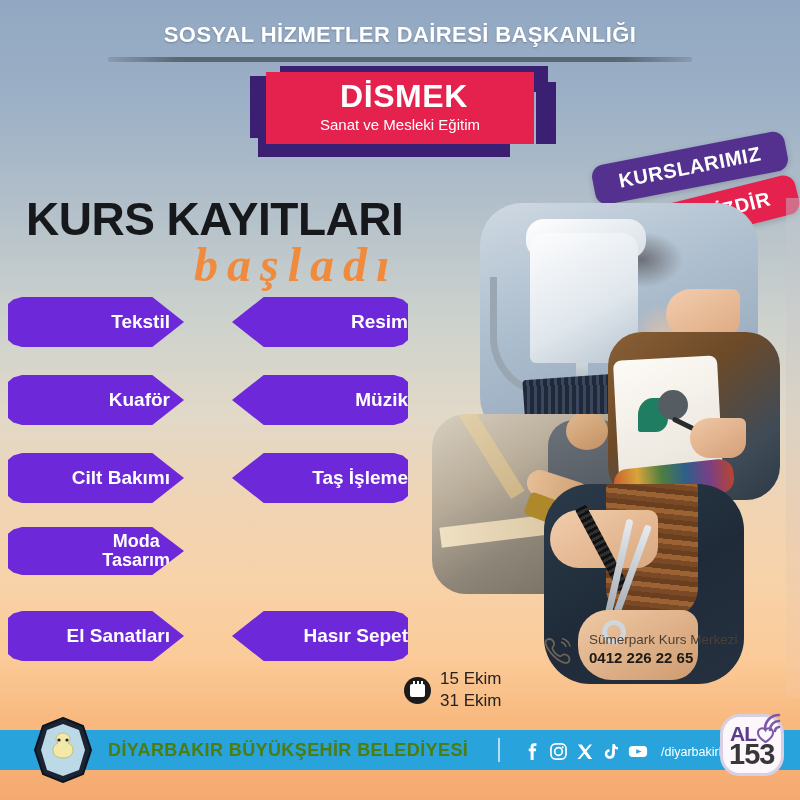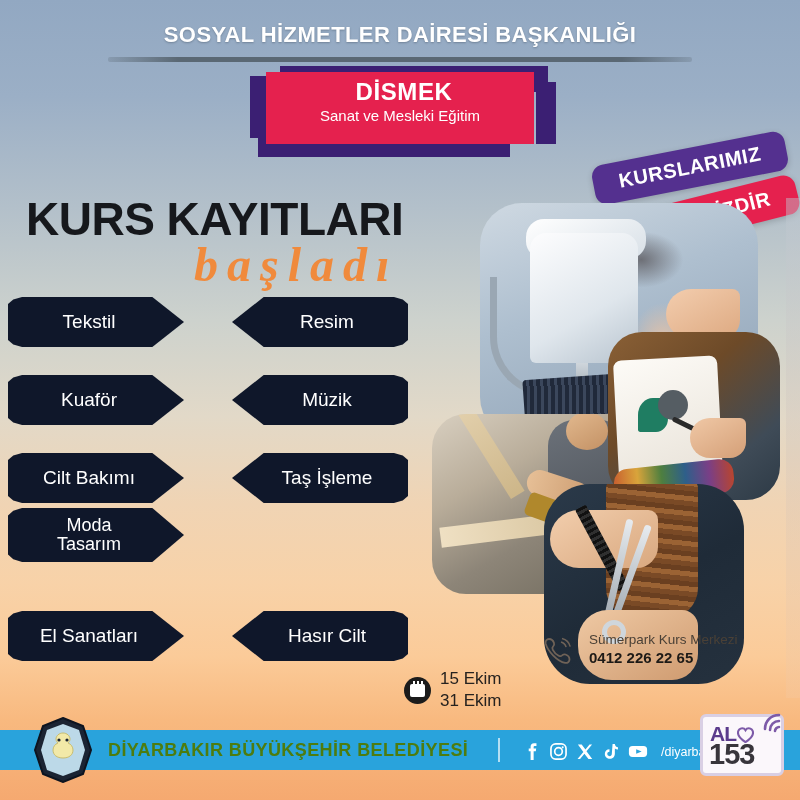--- a/index.html
+++ b/index.html
@@ -40,21 +40,21 @@
   .dismek-tab-l {
     position:absolute; top:4px; left:-8px; width:20px; height:62px; background:#3b1f73;
   }
   .dismek-tab-r {
     position:absolute; top:10px; right:-8px; width:20px; height:62px; background:#3b1f73;
   }
   .dismek-box {
     position:absolute; top:0; left:8px; width:268px; height:72px;
     background:#e5214e; color:#fff; text-align:center;
   }
-  .dismek-box .t1 { font-size:24px; font-weight:bold; letter-spacing:.6px; padding-top:6px;padding-left:8px; }
+  .dismek-box .t1 { font-size:32px; font-weight:bold; letter-spacing:.6px; padding-top:6px;padding-left:8px; }
   .dismek-box .t2 { font-size:15px; font-weight:400; margin-top:1px; }
 
   
   .ribbon {
     position:absolute; color:#fff; font-weight:bold;
     border-radius:12px; text-align:center; white-space:nowrap;
     box-shadow:0 2px 6px rgba(0,0,0,.18);
   }
   .ribbon-top {
     top:148px; left:592px; width:196px; padding:8px 0 9px;
@@ -76,40 +76,40 @@
   .headline-script {
     position:absolute; top:237px; left:194px;
     font-family:"Liberation Serif", serif;
     font-style:italic; font-weight:bold;
     font-size:48px; color:#f08a3c; letter-spacing:9px;
   }
 
   
   .tag {
     position:absolute; height:50px; color:#fff;
-    font-size:19px; font-weight:normal; background:#0f172a;
-    display:flex; align-items:center; justify-content:center;
+    font-size:19px; font-weight:bold; background:#6d28d9;
+    display:flex; align-items:center; justify-content:flex-end;
     line-height:1.05; text-align:center;
     filter:drop-shadow(0 2px 3px rgba(80,30,50,.22));
   }
   .tag.two-line { font-size:18px; }
   .tag-left {
     left:8px; width:176px;
     clip-path:polygon(0 14%,0 86%,3% 95%,8% 100%,82% 100%,100% 50%,82% 0,8% 0,3% 5%);
     padding-right:14px;
   }
   .tag-right {
     left:232px; width:176px;
     clip-path:polygon(18% 0,0 50%,18% 100%,92% 100%,97% 95%,100% 86%,100% 14%,97% 5%,92% 0);
     padding-left:14px;
   }
   .tag.t-r1 { top:297px; }
   .tag.t-r2 { top:375px; }
   .tag.t-r3 { top:453px; }
-  .tag.t-r4 { top:508px; height:54px; }
+  .tag.t-r4 { top:527px; height:48px; }
   .tag.t-r5 { top:611px; }
 
   
   .photo { position:absolute; overflow:hidden; }
   .p-sewing {
     top:203px; left:480px; width:278px; height:236px;
     border-radius:42px 42px 42px 42px;
     background:
       radial-gradient(ellipse 60px 40px at 58% 24%, #6d6f76 0%, rgba(109,111,118,0) 70%),
       radial-gradient(ellipse 46px 58px at 66% 60%, #e8c3a6 0%, rgba(232,195,166,0) 72%),
@@ -288,22 +288,22 @@
   .footer-divider {
     position:absolute; bottom:38px; left:498px; width:2px; height:24px;
     background:rgba(255,255,255,.65);
   }
   .socials {
     position:absolute; bottom:40px; left:524px; display:flex; align-items:center; gap:9px;
   }
   .socials svg { display:block; }
   .handle { font-size:12.5px; color:#fff; margin-left:4px; }
   .alo-badge {
-    position:absolute; bottom:24px; right:16px; width:84px; height:62px;
-    background:#fbf7fb; border:3px solid #d9cfe4; border-radius:6px;
+    position:absolute; bottom:24px; right:16px; width:64px; height:62px;
+    background:#fbf7fb; border:3px solid #d9cfe4; border-radius:20px;
   }
   .alo-badge .al {
     position:absolute; top:5px; left:7px; font-size:21px; font-weight:bold; color:#5b3b8c;
     letter-spacing:-1px;
   }
   .alo-badge .heart {
     position:absolute; top:10px; left:34px; width:17px; height:16px;
   }
   .alo-badge .num {
     position:absolute; bottom:2px; left:6px; font-size:29px; font-weight:bold; color:#38353b;
@@ -398,21 +398,21 @@
   <div class="tag tag-right t-r1">
     <span>Resim</span>
   </div>
   <div class="tag tag-right t-r2">
     <span>Müzik</span>
   </div>
   <div class="tag tag-right t-r3">
     <span>Taş İşleme</span>
   </div>
   <div class="tag tag-right t-r5">
-    <span>Hasır Cilt</span>
+    <span>Hasır Sepet</span>
   </div>
 
   <div class="dates">
     <div class="cal-icon">
       <div class="tick a"></div>
       <div class="tick b"></div>
       <div class="tick c"></div>
       <div class="sheet"></div>
     </div>
     <div class="txt">

